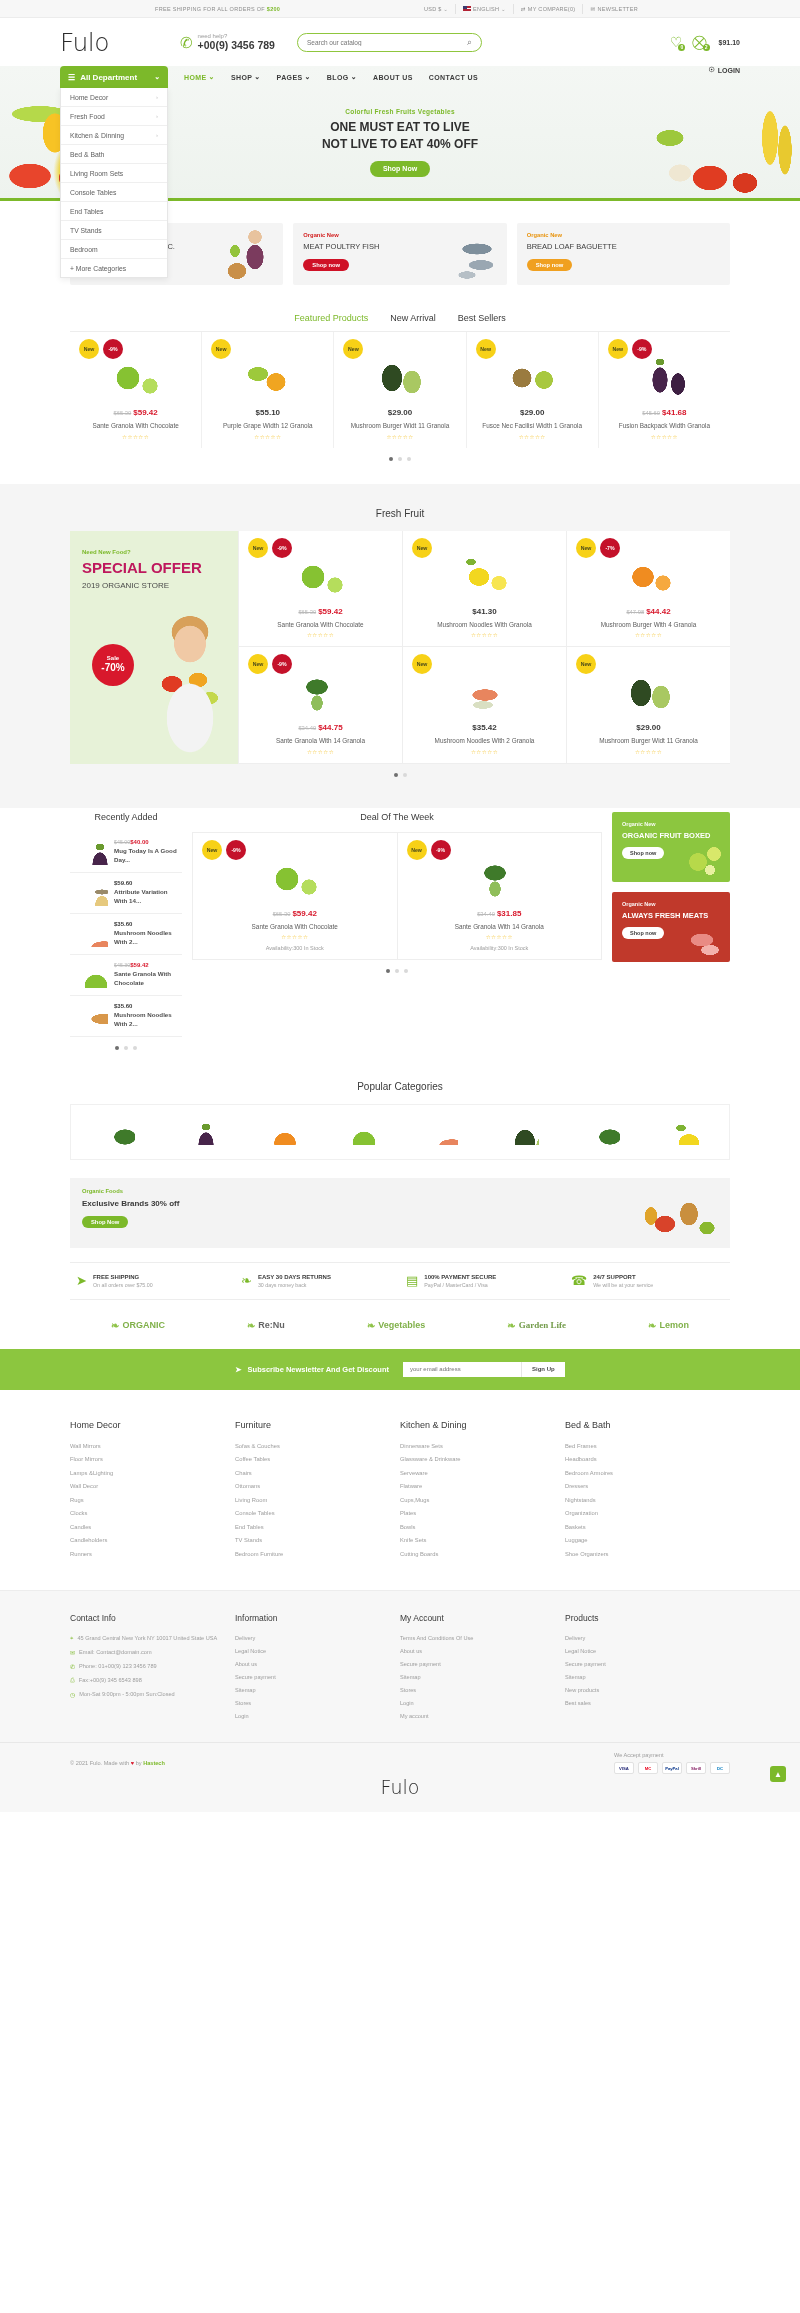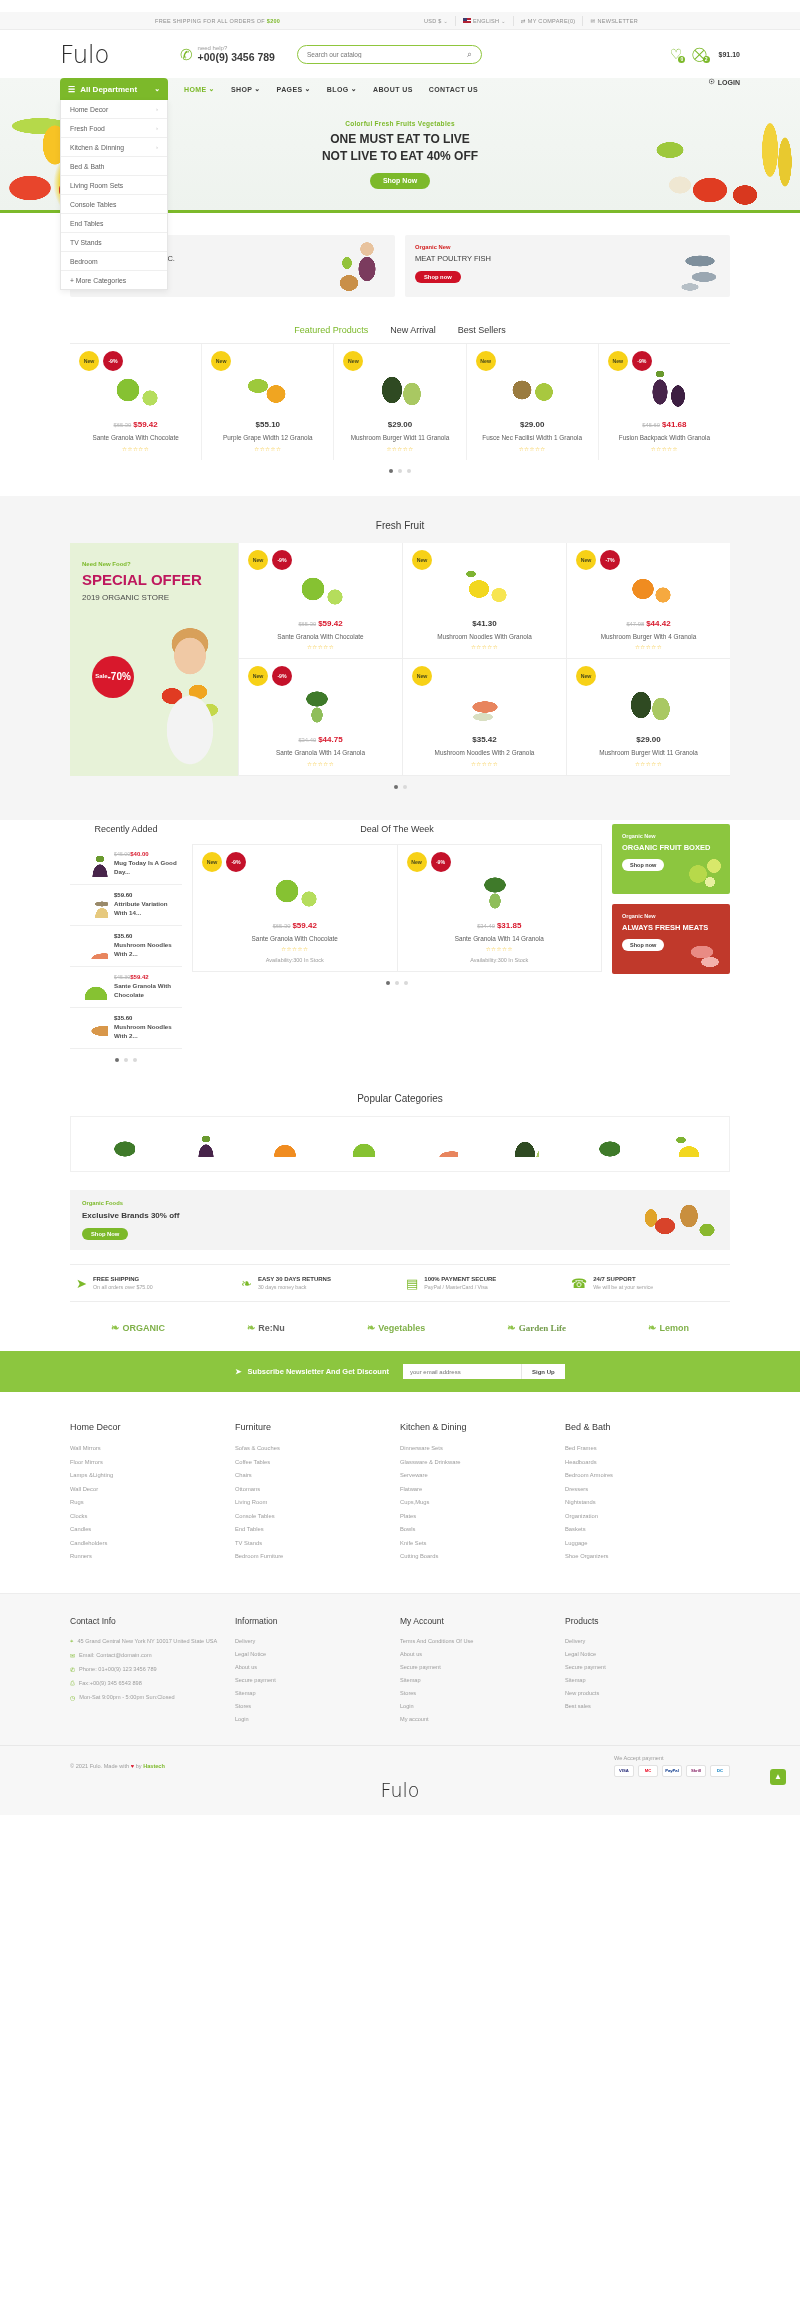--- a/index.html
+++ b/index.html
@@ -4,21 +4,21 @@
 <style>
   * { box-sizing: border-box; margin: 0; padding: 0; }
   body {
     width: 800px;
     font-family: "Liberation Sans", sans-serif;
     background: #ffffff;
     color: #4a4a4a;
     font-size: 11px;
     -webkit-font-smoothing: antialiased;
   }
-  .wrap { width: 800px; margin: 12px auto; }
+  .wrap { width: 800px; margin: 0 auto; }
   .container { width: 660px; margin: 0 auto; }
 
   
   .topbar {
     background: #f7f7f7;
     border-bottom: 1px solid #ececec;
     height: 18px;
     display: flex;
     align-items: center;
     font-size: 5.5px;
@@ -259,21 +259,21 @@
     width: 168px; background: #e7f2d8; position: relative; overflow: hidden;
     padding: 18px 12px;
   }
   .ff-offer .need { font-size: 6px; color: #7cb92a; font-weight: 700; }
   .ff-offer h2 { font-size: 15px; color: #be185d; font-weight: 700; line-height: 1.1; margin-top: 5px; }
   .ff-offer .sub { font-size: 8px; color: #4a4a4a; margin-top: 4px; line-height: 1.4; }
   .sale-badge {
     position: absolute; left: 22px; bottom: 78px;
     width: 42px; height: 42px; border-radius: 50%;
     background: #d8182c; color: #fff;
-    display: flex; flex-direction: row; align-items: center; justify-content: center;
+    display: flex; flex-direction: column; align-items: center; justify-content: center;
     font-size: 6px; font-weight: 700; line-height: 1.25;
   }
   .sale-badge b { font-size: 10px; }
   .ff-girl {
     position: absolute; right: -6px; bottom: 0; width: 108px; height: 150px;
     background:
       radial-gradient(ellipse 26px 30px at 54px 30px,#f0c9a5 60%,transparent 62%),
       radial-gradient(ellipse 30px 26px at 54px 18px,#d8a05a 60%,transparent 62%),
       radial-gradient(ellipse 38px 56px at 54px 104px,#f3f3f3 60%,transparent 62%),
       radial-gradient(ellipse 17px 13px at 36px 70px,#e03b22 60%,transparent 62%),
@@ -310,21 +310,21 @@
   .sc-img { position: absolute; right: 4px; bottom: 2px; width: 46px; height: 46px; }
   .sci-fruit{background:radial-gradient(ellipse 14px 14px at 18px 28px,#b7d94a 62%,transparent 64%),radial-gradient(ellipse 11px 11px at 34px 20px,#d8e86a 62%,transparent 64%),radial-gradient(ellipse 8px 8px at 30px 36px,#e8f0a0 62%,transparent 64%);}
   .sci-meat{background:radial-gradient(ellipse 18px 10px at 22px 26px,#e98b84 62%,transparent 64%),radial-gradient(ellipse 14px 8px at 30px 36px,#f3b2ac 62%,transparent 64%);}
 
   
   .pop-strip { background: #fff; border: 1px solid #f0f0f0; display: flex; padding: 14px 6px; }
   .pop-cell { flex: 1; display: flex; justify-content: center; }
   .pop-ico { width: 36px; height: 26px; }
 
   
-  .two-ban { display: flex; gap: 20px; padding: 18px 0 14px; flex-direction: column; }
+  .two-ban { display: flex; gap: 20px; padding: 18px 0 14px; }
   .bban { flex: 1; height: 70px; background: #f3f3f3; padding: 10px 12px; position: relative; overflow: hidden; }
   .bban .tg { font-size: 5.8px; color: #7cb92a; font-weight: 700; }
   .bban h4 { font-size: 8px; color: #3a3a3a; font-weight: 700; line-height: 1.4; margin-top: 4px; width: 55%; }
   .bban .sbtn3 { margin-top: 7px; display: inline-block; background: #7cb92a; color: #fff; font-size: 5.8px; font-weight: 700; border-radius: 9px; padding: 3px 9px; border:none;cursor:pointer;font-family:"Liberation Sans",sans-serif;}
   .bb-img { position: absolute; right: 0; bottom: 0; width: 95px; height: 70px; }
   .bbi1{background:radial-gradient(ellipse 16px 13px at 30px 46px,#d8432a 62%,transparent 64%),radial-gradient(ellipse 14px 18px at 54px 36px,#c98f3e 62%,transparent 64%),radial-gradient(ellipse 12px 10px at 72px 50px,#8ab82e 62%,transparent 64%),radial-gradient(ellipse 10px 14px at 16px 38px,#e0a32a 62%,transparent 64%);}
   .bbi2{background:radial-gradient(ellipse 18px 14px at 34px 44px,#8ab82e 62%,transparent 64%),radial-gradient(ellipse 13px 16px at 58px 34px,#d8432a 62%,transparent 64%),radial-gradient(ellipse 11px 12px at 76px 48px,#e8a83a 62%,transparent 64%),radial-gradient(ellipse 9px 13px at 16px 40px,#cdd8b0 62%,transparent 64%);}
 
   
   .services { display: flex; border-top: 1px solid #ededed; border-bottom: 1px solid #ededed; padding: 11px 0; }
@@ -541,20 +541,26 @@
     <h4>NEW ARRIVALS ORGANIC.</h4>
     <button class="sbtn">Shop now</button>
     <div class="promo-img pimg1"></div>
   </div>
         <div class="promo r">
     <div class="tag">Organic New</div>
     <h4>MEAT POULTRY FISH</h4>
     <button class="sbtn">Shop now</button>
     <div class="promo-img pimg2"></div>
   </div>
+        <div class="promo o">
+    <div class="tag">Organic New</div>
+    <h4>BREAD LOAF BAGUETTE</h4>
+    <button class="sbtn">Shop now</button>
+    <div class="promo-img pimg3"></div>
+  </div>
       </div>
   </div>
 
   <div class="container">
 
     <div class="tabs" id="tabs">
         <div class="tab active"><span>Featured Products</span></div>
         <div class="tab "><span>New Arrival</span></div>
         <div class="tab "><span>Best Sellers</span></div>
       </div>

